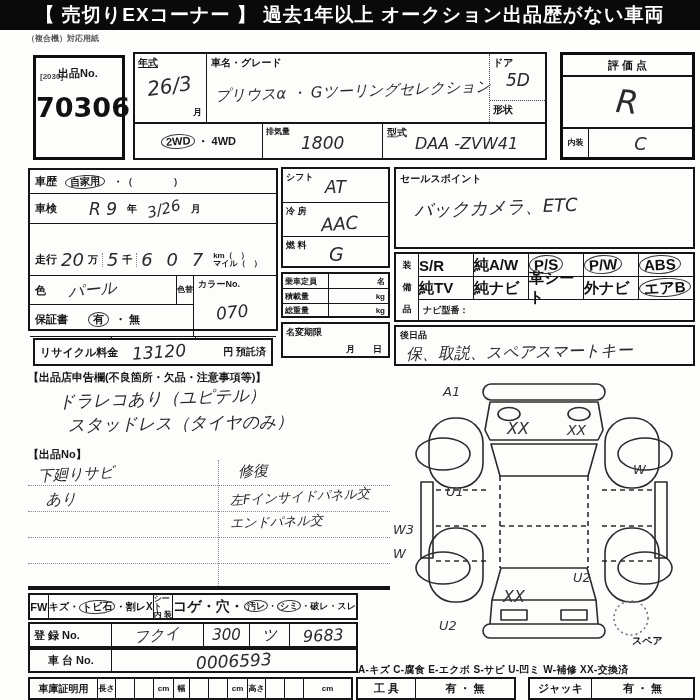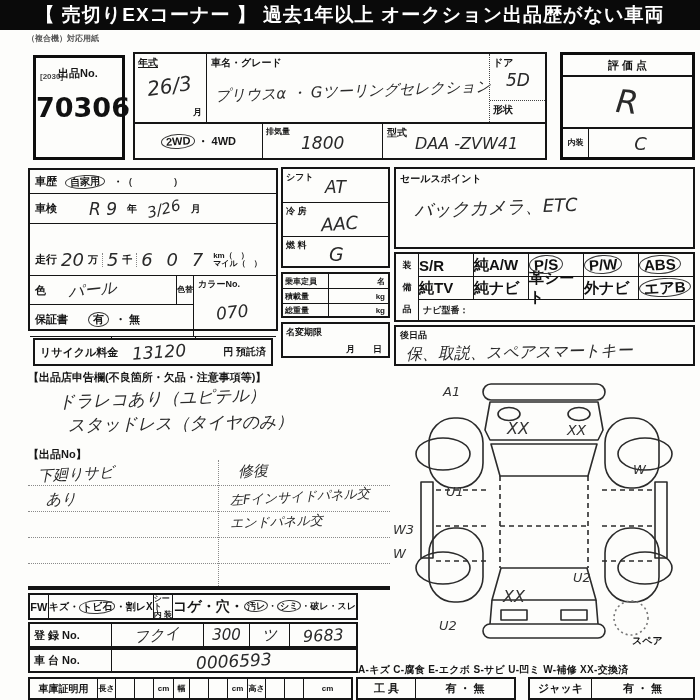--- a/index.html
+++ b/index.html
@@ -289,21 +289,21 @@
     </div>
     <div class="row" style="width:40px;justify-content:center;border-right:1.5px solid #151515;">
       <span class="hw" style="font-size:15px;">ツ</span>
     </div>
     <div class="row" style="flex:1;justify-content:center;">
       <span class="hw" style="font-size:16px;transform:rotate(-3deg);">9683</span>
     </div>
   </div>
 
   <div class="abs box row" style="left:28px;top:648px;width:330px;height:25px;align-items:stretch;">
-    <div class="row" style="width:82px;padding-left:4px;border-right:1.5px solid #151515;">
+    <div class="row" style="width:82px;padding-left:18px;border-right:1.5px solid #151515;">
       <span class="lbl11">車 台 No.</span>
     </div>
     <div class="row" style="flex:1;justify-content:center;">
       <span class="hw" style="font-size:17px;transform:rotate(-3deg);">0006593</span>
     </div>
   </div>
 
   <div class="abs box row" style="left:28px;top:677px;width:325px;height:23px;align-items:stretch;">
     <div class="row" style="width:68px;justify-content:center;border-right:1.5px solid #151515;">
       <span class="lbl">車庫証明用</span>

